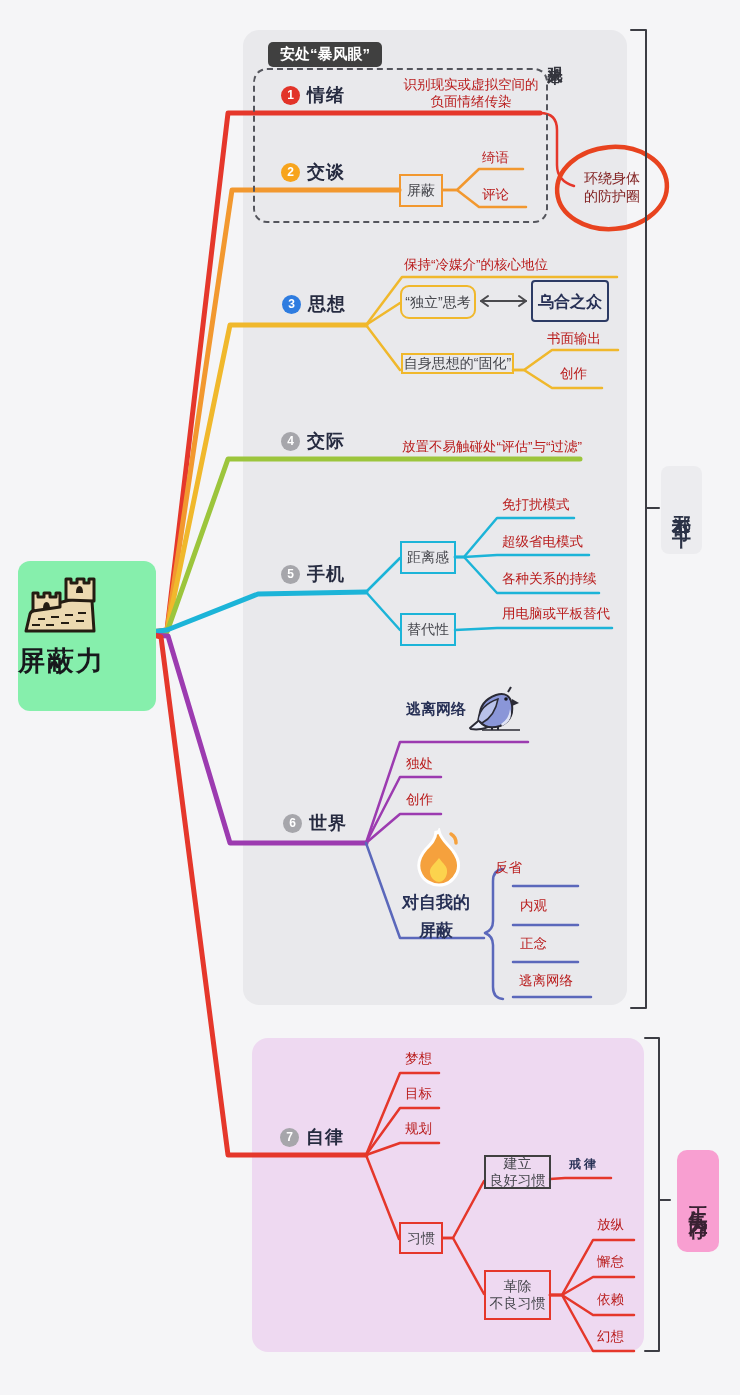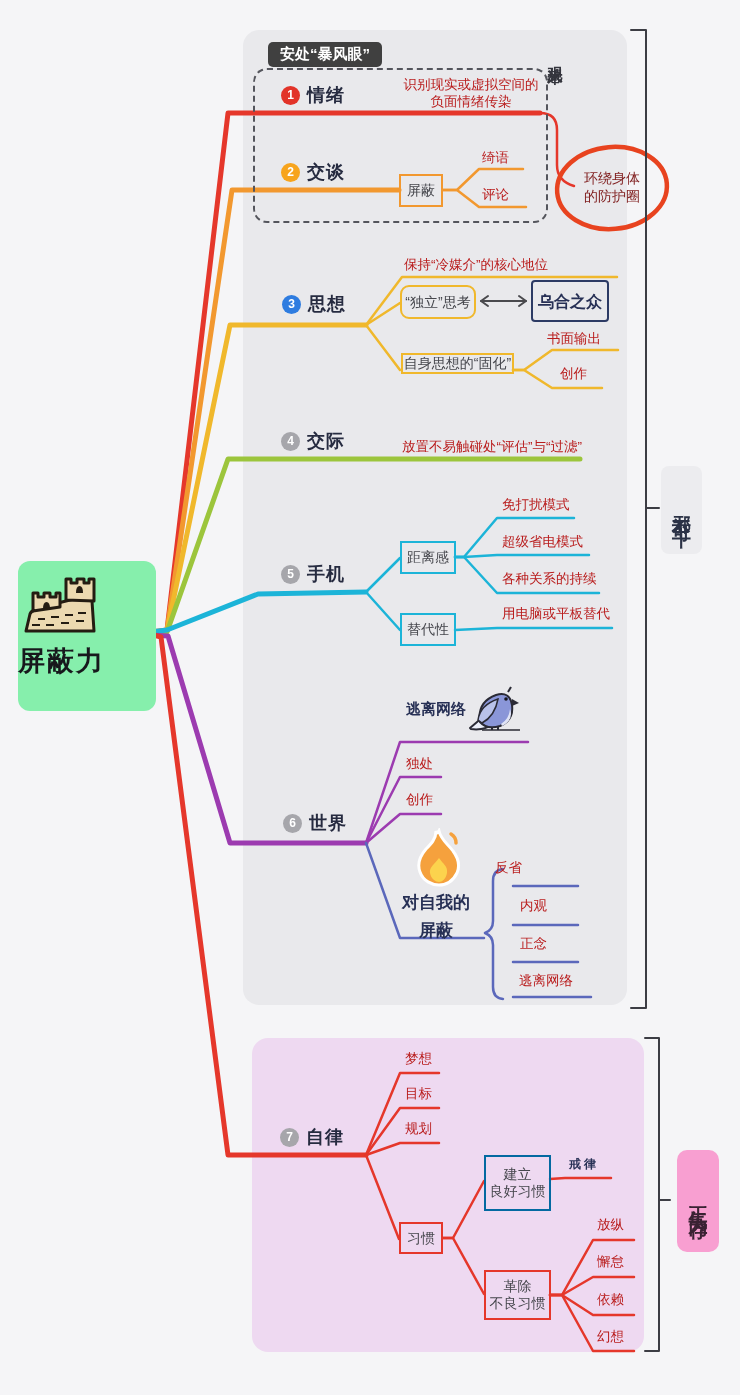--- a/index.html
+++ b/index.html
@@ -214,21 +214,21 @@
 屏蔽</div>
   <div class="lbl" style="left:495px;top:859px">反省</div>
   <div class="lbl" style="left:520px;top:897px">内观</div>
   <div class="lbl" style="left:520px;top:935px">正念</div>
   <div class="lbl" style="left:519px;top:972px">逃离网络</div>
 
   <div class="lbl" style="left:405px;top:1050px">梦想</div>
   <div class="lbl" style="left:405px;top:1085px">目标</div>
   <div class="lbl" style="left:405px;top:1120px">规划</div>
   <div class="nodebox" style="left:399px;top:1222px;width:44px;height:32px;border:2px solid #e5372b">习惯</div>
-  <div class="nodebox" style="left:484px;top:1155px;width:67px;height:56px;border:2px solid #0369a1">建立
+  <div class="nodebox" style="left:484px;top:1155px;width:67px;height:34px;border:2px solid #404040">建立
 良好习惯</div>
   <div class="lbl bold-navy" style="left:569px;top:1156px;font-size:12px;letter-spacing:3px">戒律</div>
   <div class="nodebox" style="left:484px;top:1270px;width:67px;height:50px;border:2px solid #e5372b">革除
 不良习惯</div>
   <div class="lbl" style="left:597px;top:1216px">放纵</div>
   <div class="lbl" style="left:597px;top:1253px">懈怠</div>
   <div class="lbl" style="left:597px;top:1291px">依赖</div>
   <div class="lbl" style="left:597px;top:1328px">幻想</div>
 
   <div id="side-upper" class="side-badge vtext">邪不可干</div>

